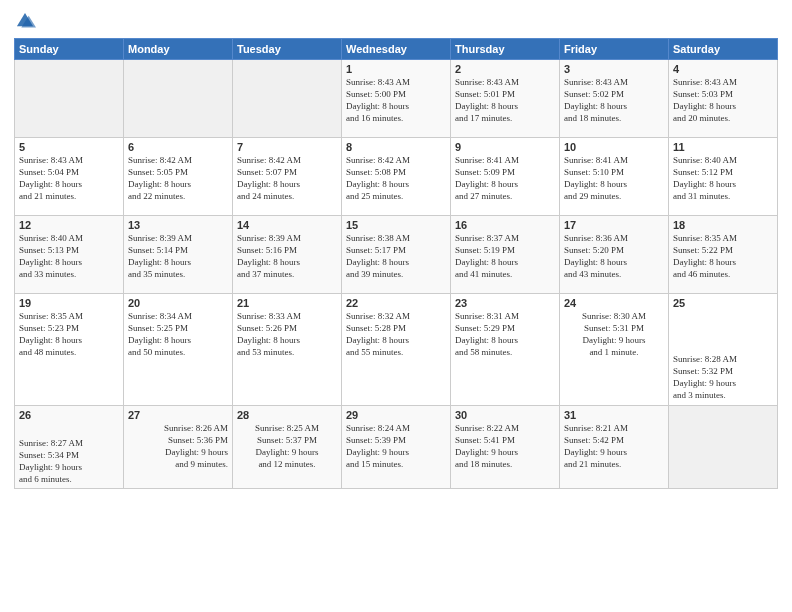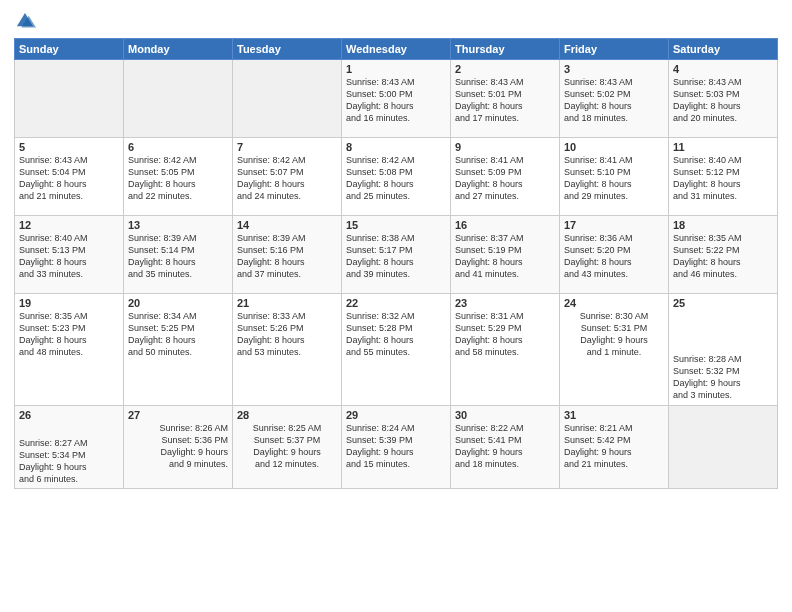--- a/index.html
+++ b/index.html
@@ -85,20 +85,21 @@
     }
     .day-number {
       font-weight: bold;
       font-size: 11px;
       margin-bottom: 1px;
     }
     .day-info {
       font-size: 9px;
       line-height: 1.35;
       color: #333;
+      font-family: Liberation Serif, serif;
     }
     .empty-cell {
       background: #f0f0f0 !important;
     }
   </style>
 </head>
 <body>
 
 <div class="container">
   <div class="header">

